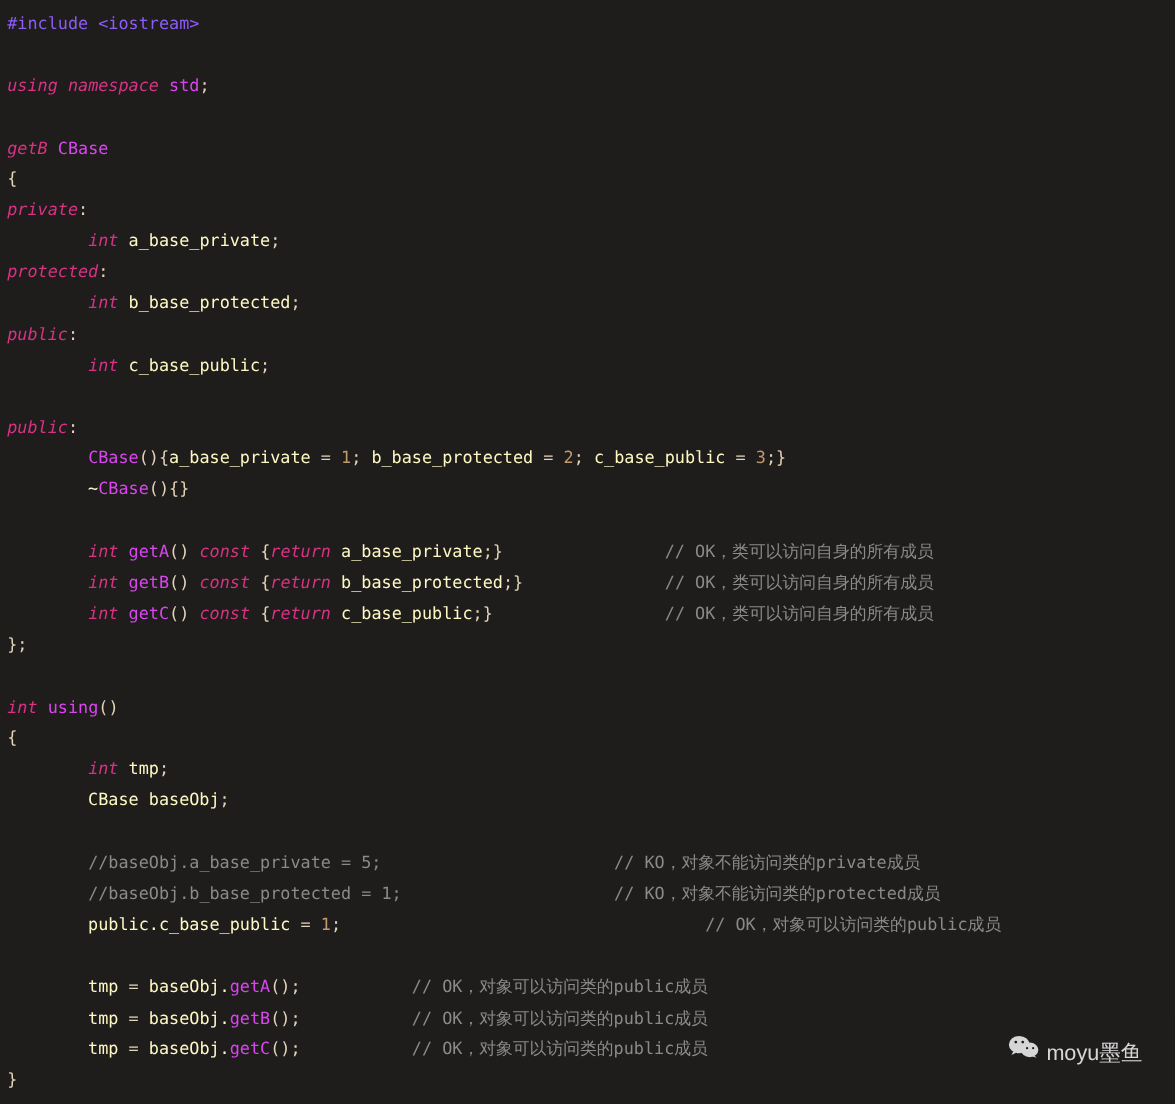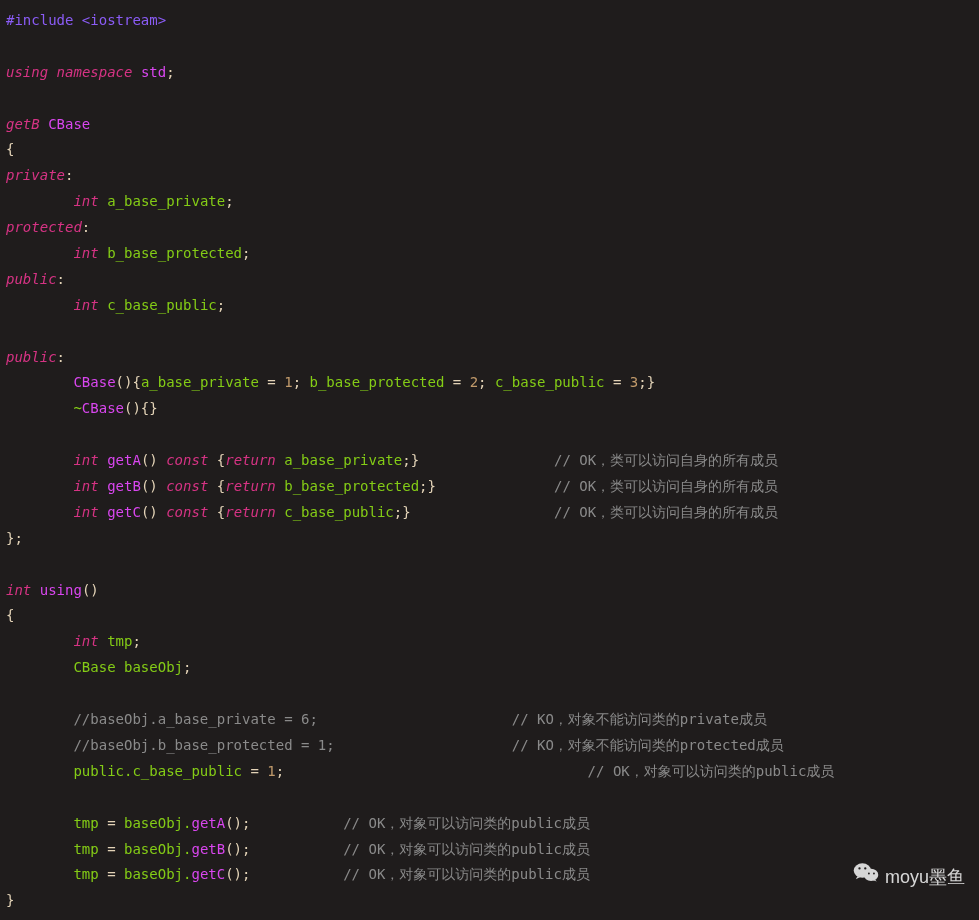--- a/index.html
+++ b/index.html
@@ -15,29 +15,29 @@
     overflow: hidden;
     position: relative;
   }
   pre {
     margin: 0;
     padding: 8px 6px;
     white-space: pre;
   }
   .pp   { color: #8b5cf6; }       
   .kw   { color: #d63384; font-style: italic; }       
-  .pl   { color: #84cc16; }       
+  .pl   { color: #fef9c3; }       
   .func { color: #d946ef; }       
   .num  { color: #c19a6b; }       
   .cmt  { color: #8a8a8a; }       
   .pun  { color: #e3d3b7; }
 
   .watermark {
     position: absolute;
-    right: 14px;
+    right: 27px;
     bottom: 26px;
     display: flex;
     align-items: center;
     color: #e6e6e6;
     font-family: Arial, sans-serif;
     font-size: 18px;
     gap: 6px;
     opacity: 0.92;
   }
   .watermark svg { width: 26px; height: 22px; }
@@ -65,21 +65,21 @@
 <span><span class="pl">        </span><span class="kw">int</span><span class="pl"> </span><span class="func">getA</span><span class="pun">() </span><span class="kw">const</span><span class="pl"> </span><span class="pun">{</span><span class="kw">return</span><span class="pl"> a_base_private</span><span class="pun">;}</span><span class="pl">                </span><span class="cmt">// OK，类可以访问自身的所有成员</span></span>
 <span><span class="pl">        </span><span class="kw">int</span><span class="pl"> </span><span class="func">getB</span><span class="pun">() </span><span class="kw">const</span><span class="pl"> </span><span class="pun">{</span><span class="kw">return</span><span class="pl"> b_base_protected</span><span class="pun">;}</span><span class="pl">              </span><span class="cmt">// OK，类可以访问自身的所有成员</span></span>
 <span><span class="pl">        </span><span class="kw">int</span><span class="pl"> </span><span class="func">getC</span><span class="pun">() </span><span class="kw">const</span><span class="pl"> </span><span class="pun">{</span><span class="kw">return</span><span class="pl"> c_base_public</span><span class="pun">;}</span><span class="pl">                 </span><span class="cmt">// OK，类可以访问自身的所有成员</span></span>
 <span><span class="pun">};</span></span>
 <span></span>
 <span><span class="kw">int</span><span class="pl"> </span><span class="func">using</span><span class="pun">()</span></span>
 <span><span class="pun">{</span></span>
 <span><span class="pl">        </span><span class="kw">int</span><span class="pl"> tmp</span><span class="pun">;</span></span>
 <span><span class="pl">        CBase baseObj</span><span class="pun">;</span></span>
 <span></span>
-<span><span class="pl">        </span><span class="cmt">//baseObj.a_base_private = 6;                       // KO，对象不能访问类的private成员</span></span>
+<span><span class="pl">        </span><span class="cmt">//baseObj.a_base_private = 5;                       // KO，对象不能访问类的private成员</span></span>
 <span><span class="pl">        </span><span class="cmt">//baseObj.b_base_protected = 1;                     // KO，对象不能访问类的protected成员</span></span>
 <span><span class="pl">        public.c_base_public </span><span class="pun">= </span><span class="num">1</span><span class="pun">;</span><span class="pl">                                    </span><span class="cmt">// OK，对象可以访问类的public成员</span></span>
 <span></span>
 <span><span class="pl">        tmp </span><span class="pun">= </span><span class="pl">baseObj.</span><span class="func">getA</span><span class="pun">();</span><span class="pl">           </span><span class="cmt">// OK，对象可以访问类的public成员</span></span>
 <span><span class="pl">        tmp </span><span class="pun">= </span><span class="pl">baseObj.</span><span class="func">getB</span><span class="pun">();</span><span class="pl">           </span><span class="cmt">// OK，对象可以访问类的public成员</span></span>
 <span><span class="pl">        tmp </span><span class="pun">= </span><span class="pl">baseObj.</span><span class="func">getC</span><span class="pun">();</span><span class="pl">           </span><span class="cmt">// OK，对象可以访问类的public成员</span></span>
 <span><span class="pun">}</span></span></pre>
 
 <div class="watermark">
   <span>

